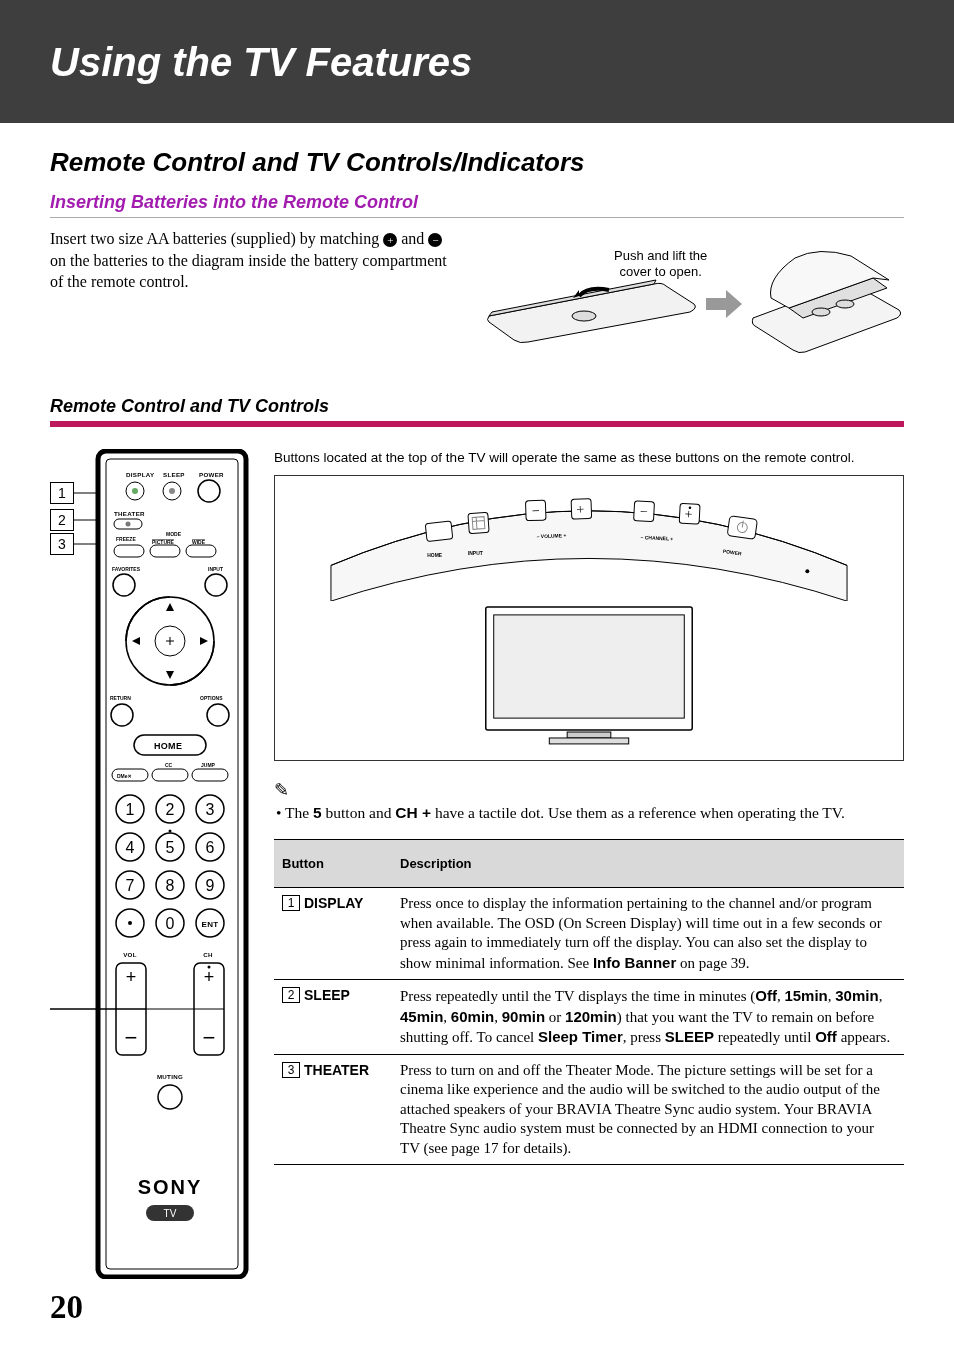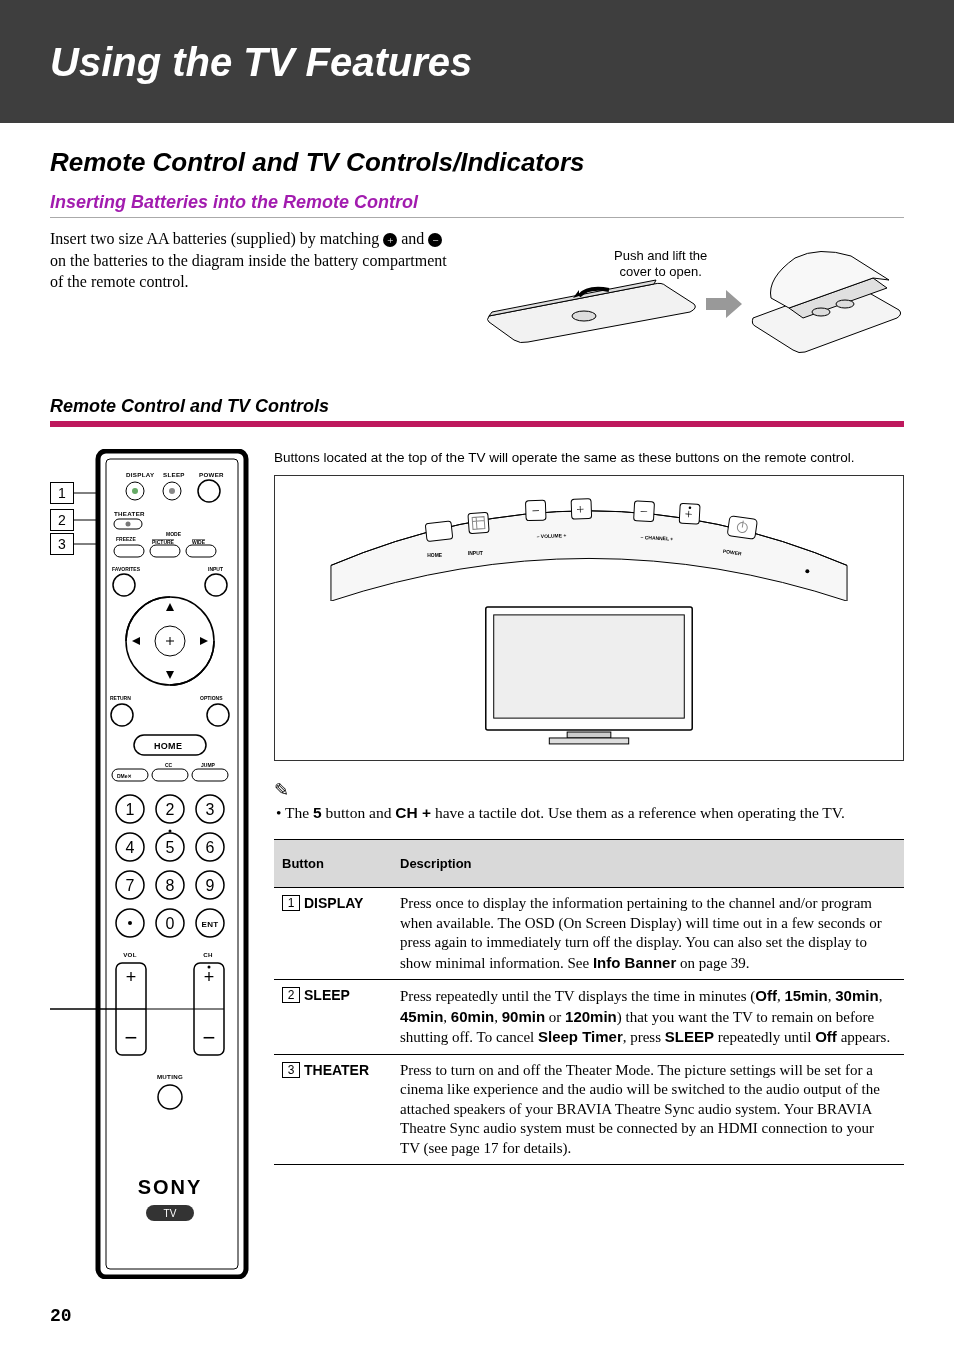--- a/index.html
+++ b/index.html
@@ -187,23 +187,23 @@
   .btn-name {
     font-family: Arial, sans-serif;
     font-weight: bold;
     font-size: 14px;
     white-space: nowrap;
   }
   .page-number {
     position: absolute;
     left: 50px;
     bottom: 30px;
-    font-size: 18px;
+    font-size: 33px;
     font-weight: bold;
-    font-family: Liberation Mono, monospace;
+    font-family: Liberation Serif, serif;
   }
   b.sans { font-family: Arial, sans-serif; }
   
   .rc-label { font: 6.2px Arial; fill:#000; font-weight: bold; letter-spacing: .3px;}
   .rc-label-sm { font: 5px Arial; fill:#000; font-weight: bold;}
 </style>
 </head>
 <body>
 
 <div class="dark-band">

